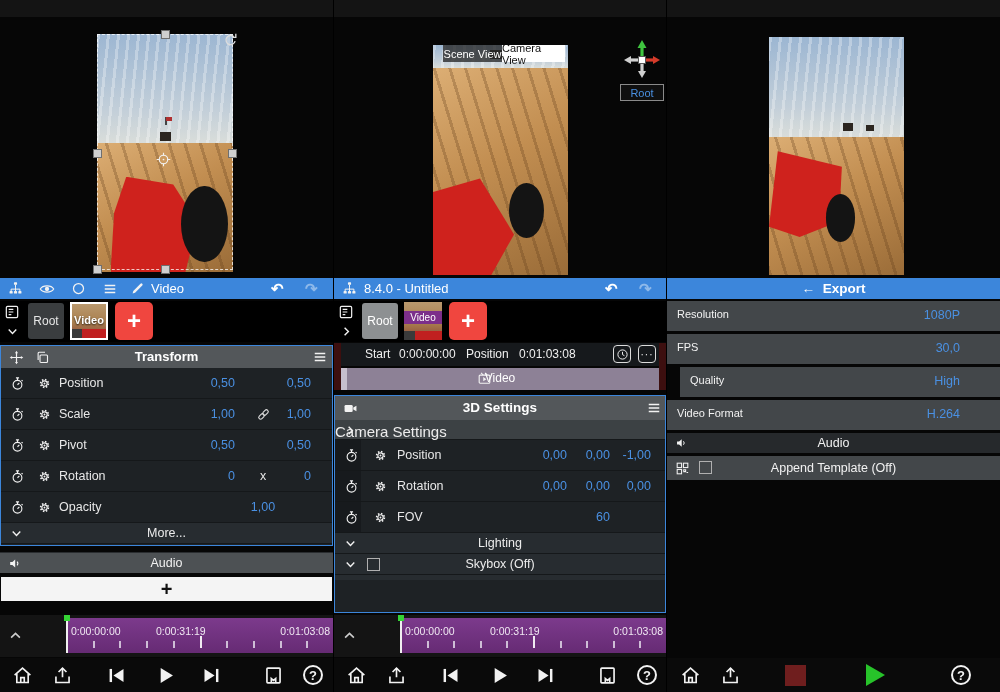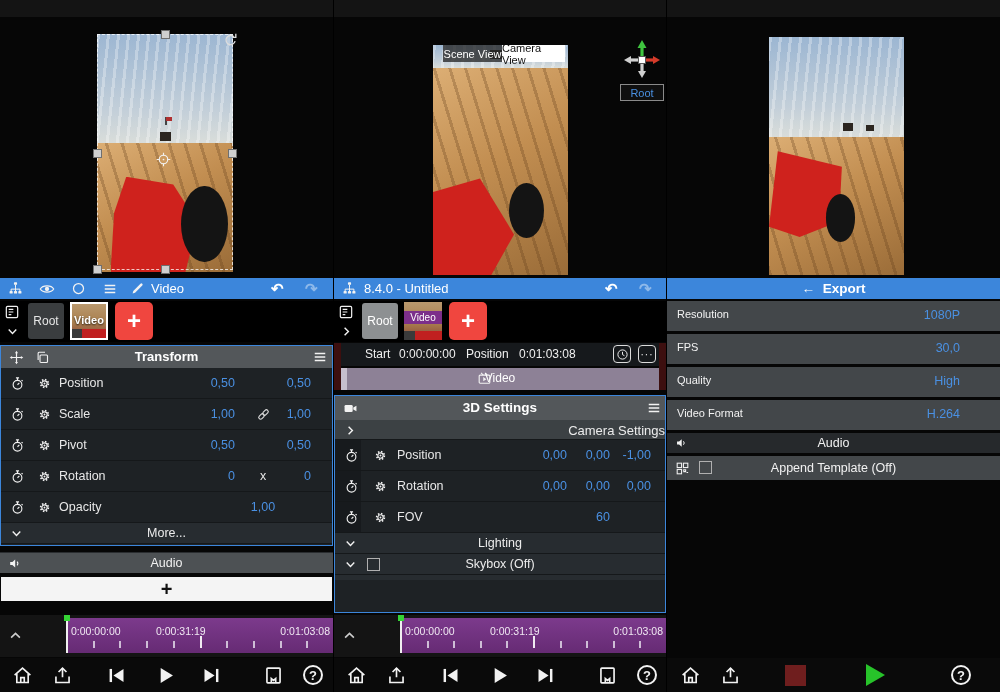--- a/index.html
+++ b/index.html
@@ -48,21 +48,21 @@
   .thumb .tband .tlab2 { display:block; text-align:center; color:#fff; font-size:10px; line-height:13px; }
   .thumb .tred { position:absolute; left:0; bottom:0; width:100%; height:9px; background:linear-gradient(90deg,#3a3a3a 0 30%, #c02020 30% 100%); }
   .addbtn { position:absolute; left:115px; top:1px; width:38px; height:38px; background:#f0463f; border-radius:5px;
             color:#fff; font-size:24px; font-weight:bold; display:flex; align-items:center; justify-content:center; }
 
   
   .proppanel { position:absolute; left:0; right:0; border:1px solid #3c86db; background:#1e2225; }
   .phead { position:relative; height:22px; background:#53575a; }
   .phead .ptitle { position:absolute; left:0; right:0; top:3px; text-align:center; color:#fff; font-size:13px; font-weight:bold; }
   .groupbar { position:relative; height:20px; background:#3c4144; border-bottom:1px solid #15181a; }
-  .groupbar .gtitle { position:absolute; left:0; right:0; top:3px; text-align:right; color:#ececec; font-size:13px; }
+  .groupbar .gtitle { position:absolute; left:0; right:0; top:3px; text-align:left; color:#ececec; font-size:15px; }
   .trow { position:relative; height:31px; border-bottom:1px solid #15181a; }
   .trow .lbl { position:absolute; left:58px; top:8px; font-size:12.5px; color:#e8e8e8; }
   .bluev { color:#4a90e2; font-size:12.5px; }
   .trow .v1 { position:absolute; right:97px; top:8px; }
   .trow .vm { position:absolute; left:239px; width:46px; top:8px; text-align:center; }
   .trow .vm.sep { color:#e8e8e8; }
   .trow .w1 { position:absolute; right:98px; top:8px; }
   .trow .w2 { position:absolute; right:55px; top:8px; }
   .trow .w3 { position:absolute; right:14px; top:8px; }
   .trow .v2 { position:absolute; right:21px; top:8px; }
@@ -667,21 +667,21 @@
     </div>
 
     <div class="exrow" style="top:301px;">
       <span class="xl">Resolution</span>
       <span class="xv">1080P</span>
     </div>
     <div class="exrow" style="top:334px;">
       <span class="xl">FPS</span>
       <span class="xv">30,0</span>
     </div>
-    <div class="exrow" style="top:367px;">
+    <div class="exrow" style="top:367px;margin-left:13px;">
       <span class="xl">Quality</span>
       <span class="xv">High</span>
     </div>
     <div class="exrow" style="top:400px;text-decoration:underline;">
       <span class="xl">Video Format</span>
       <span class="xv">H.264</span>
     </div>
 
     <div class="exaudio" style="top:433px;">
       <svg class="ic abs" style="left:8px; top:3px;" width="14" height="14">

